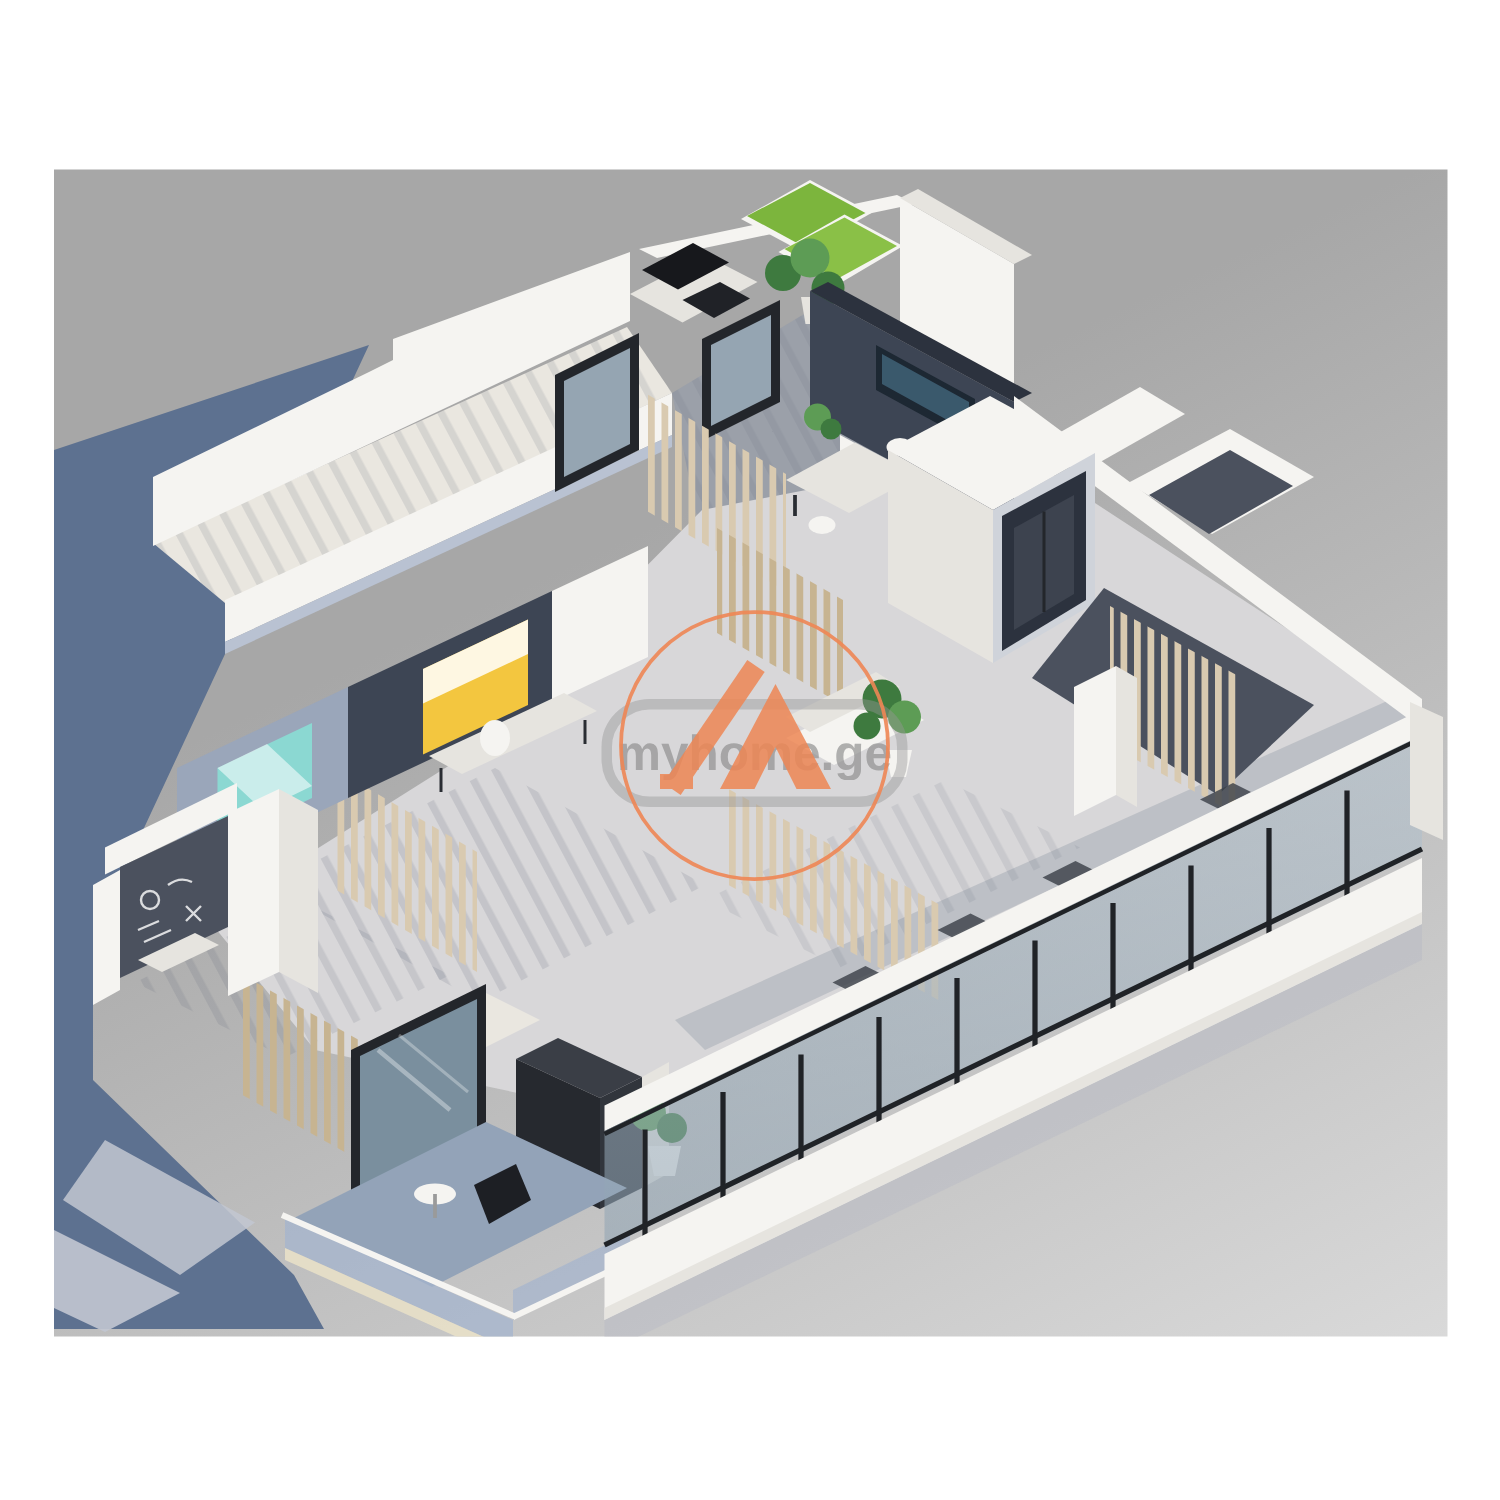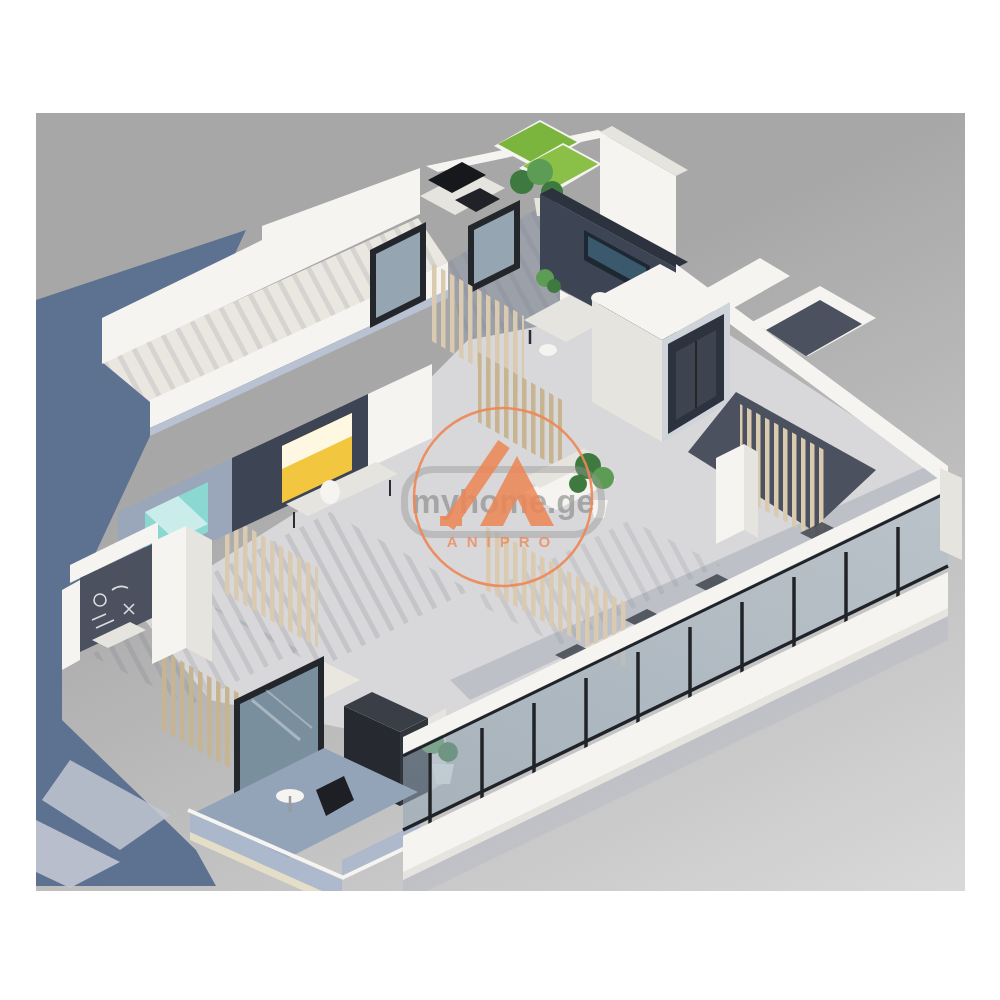--- a/index.html
+++ b/index.html
@@ -246,14 +246,13 @@
     <span class="wm-site">myhome.ge</span>
   </div>
   <svg class="wm-logo" viewBox="0 0 200 200" xmlns="http://www.w3.org/2000/svg">
     <circle cx="100" cy="100" r="89" fill="none" style="stroke:var(--orange)" stroke-width="2.5" opacity="0.9"></circle>
     <g style="stroke:var(--orange)" opacity="0.85" fill="none">
       <path d="M45,129 L101,47" stroke-width="14"></path>
       <path d="M77,129 L114,59 L151,129 L128,129 L114,101 L100,129 Z" style="fill:var(--orange)" stroke="none"></path>
       <path d="M37,124 L59,124" stroke-width="10"></path>
     </g>
   </svg>
-  <div class="wm-brand">ANIPRO</div>
 </div>
 
 </body></html>

